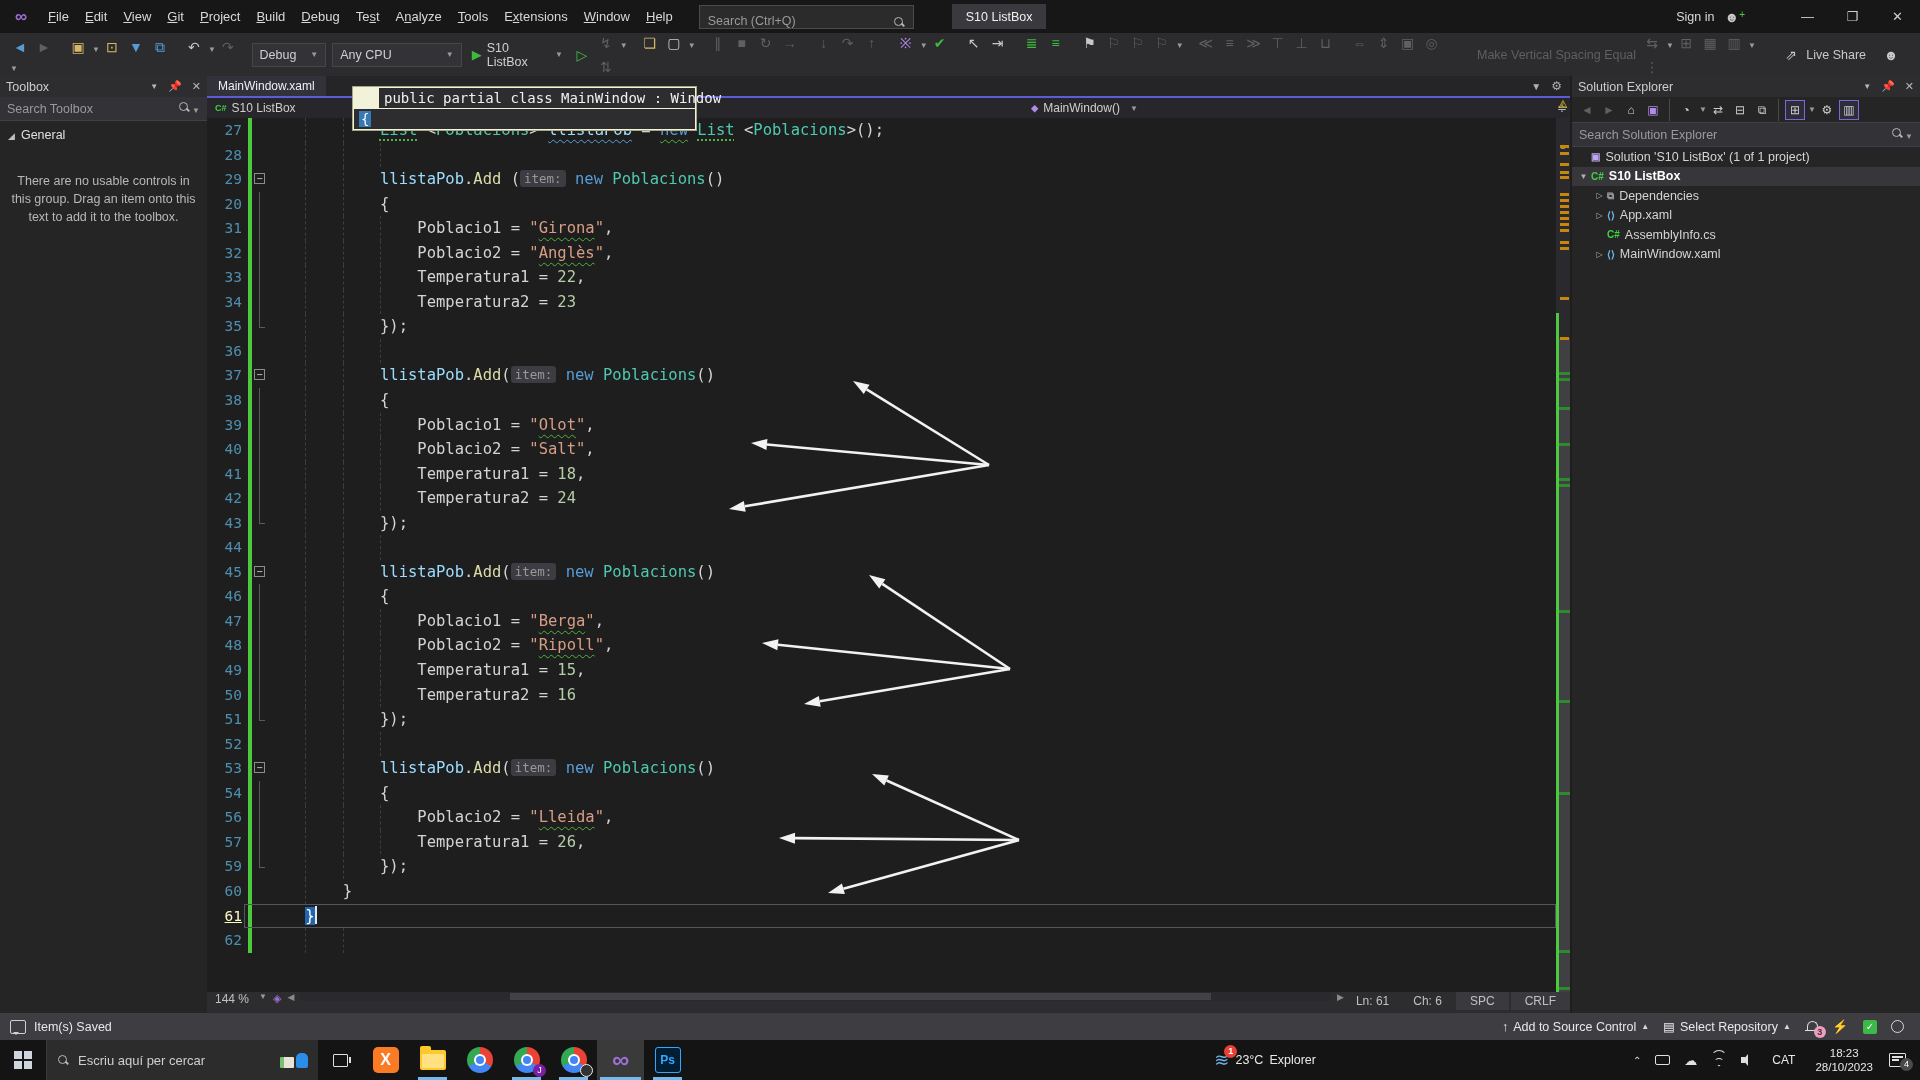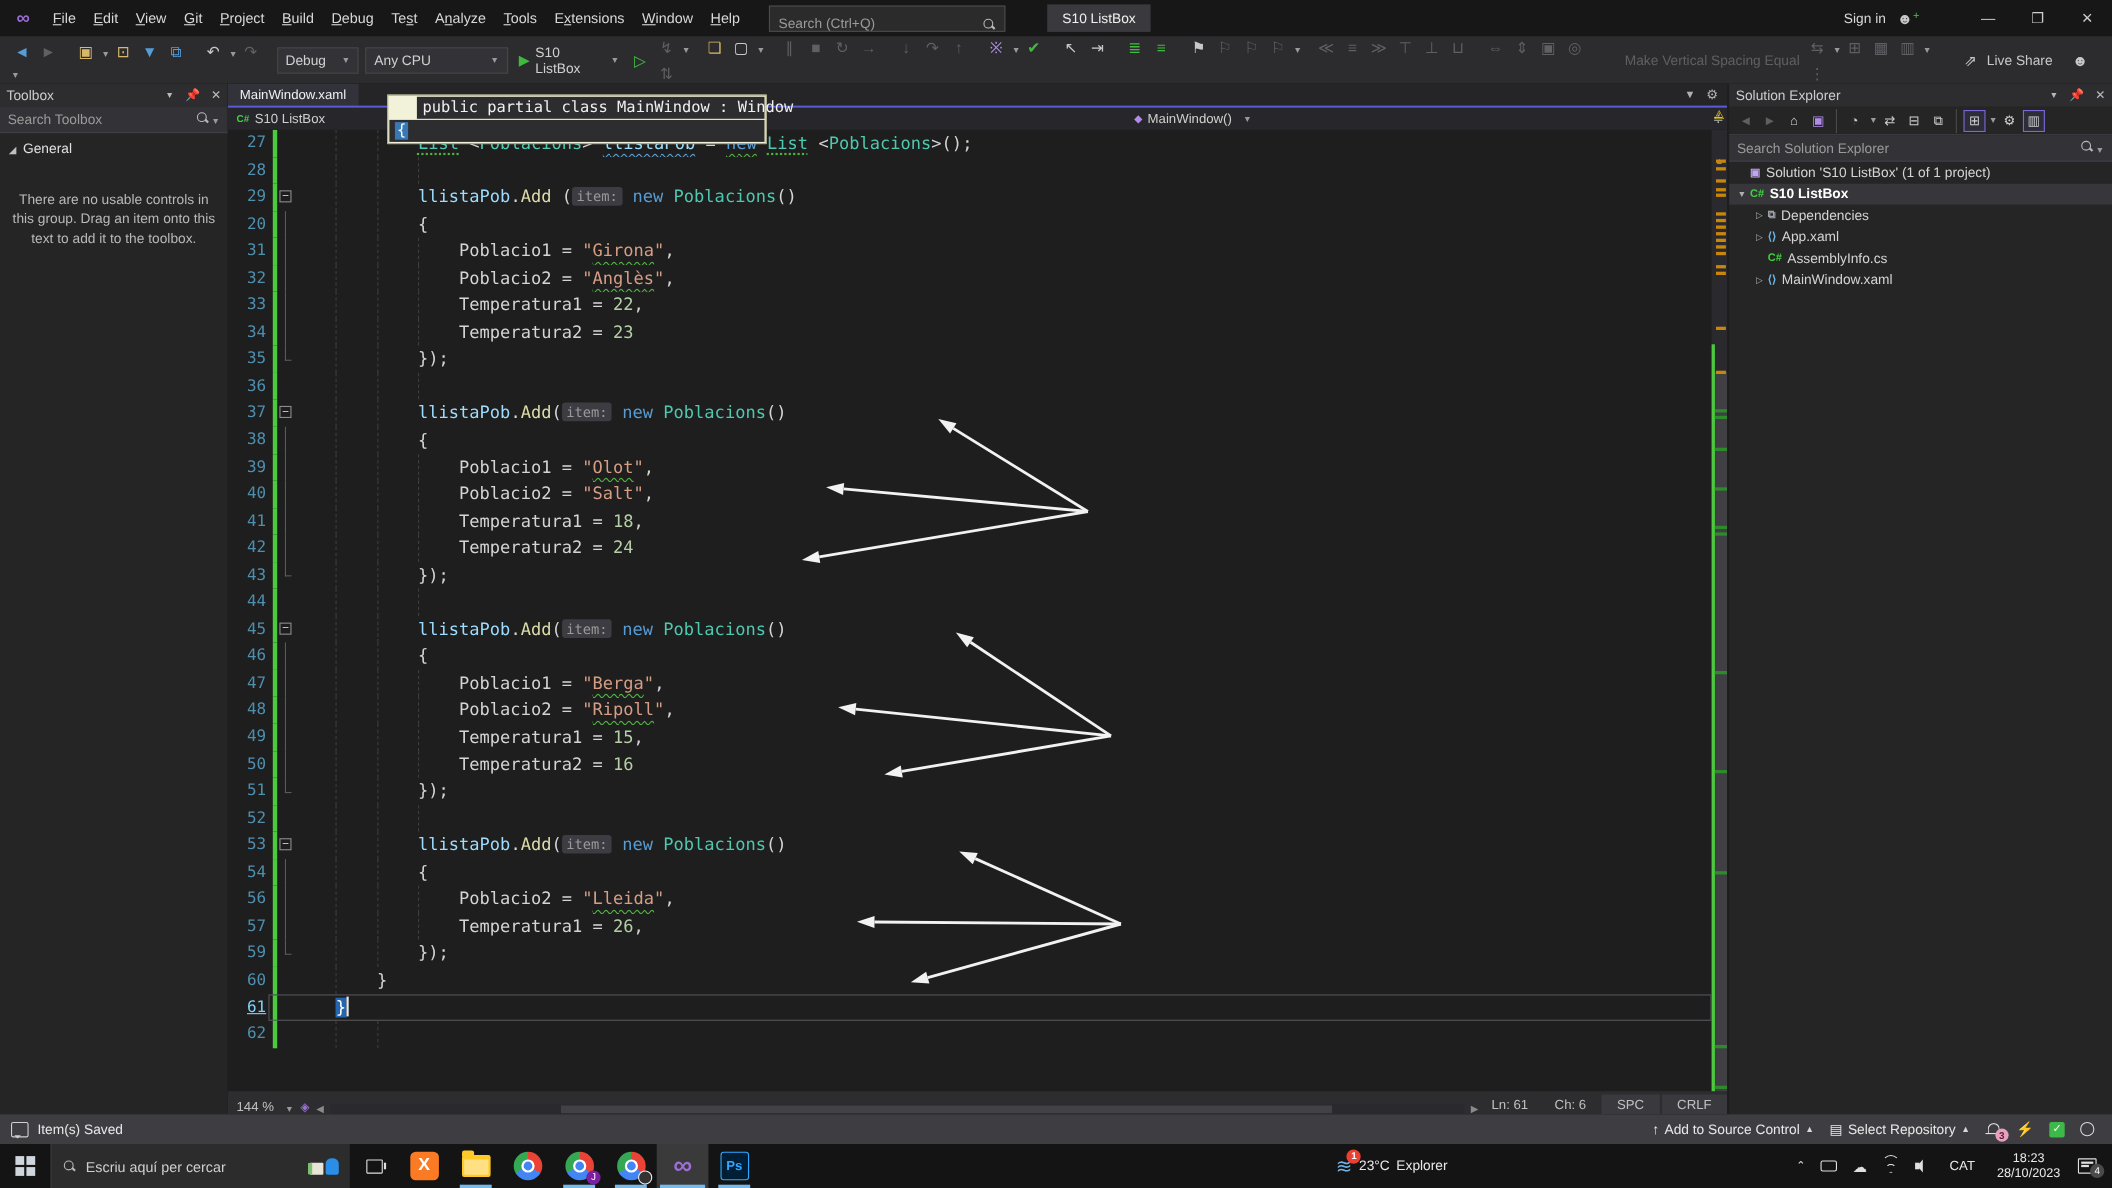--- a/index.html
+++ b/index.html
@@ -83,21 +83,21 @@
   .crumb.w2{flex:1 0 auto;margin-left:150px;}
   .crumb.w3{flex:1 0 auto;}
   .crumbs .split{margin-left:auto;color:#b8b8b8;font-size:12px;padding-right:3px;}
 
   .codewrap{position:absolute;left:0;top:42px;right:14px;bottom:21px;overflow:hidden;
     font-family:"DejaVu Sans Mono",monospace;font-size:15.5px;}
   .line{display:flex;height:24.55px;line-height:24.55px;position:relative;}
   .ln{flex:0 0 37px;text-align:right;color:#4e8faf;font-size:14.5px;padding-right:2px;}
   .body{display:flex;flex:1 1 auto;position:relative;}
   .line.cur .body{outline:1px solid #55555c;outline-offset:-1px;}
-  .line.cur .ln{color:#7dd3fc;text-decoration:underline;}
+  .line.cur .ln{color:#fef9c3;text-decoration:underline;}
   .chg{flex:0 0 4px;background:#4cc93f;margin-left:4px;}
   .fold{flex:0 0 16px;position:relative;}
   .fbox{position:absolute;left:2px;top:6px;width:11px;height:11px;border:1px solid #8c8c8c;background:#1e1e1e;
     color:#cccccc;font-size:10px;line-height:9px;text-align:center;}
   .fline{position:absolute;left:7px;top:0;width:1px;height:100%;background:#5a5a5a;}
   .fend{position:absolute;left:7px;top:0;width:6px;height:55%;border-left:1px solid #5a5a5a;border-bottom:1px solid #5a5a5a;}
   .txt{position:relative;white-space:pre;flex:1 1 auto;color:#d4d4d4;}
   .guide{position:absolute;top:0;height:100%;border-left:1px dashed #3d3d3d;width:0;}
   .t-kw{color:#569cd6;} .t-type{color:#4ec9b0;} .t-local{color:#9cdcfe;} .t-meth{color:#dcdcaa;}
   .t-str{color:#d69d85;} .t-num{color:#b5cea8;} .t-pln{color:#d4d4d4;}
@@ -120,21 +120,21 @@
   .vscroll{position:absolute;right:0;top:42px;bottom:21px;width:14px;background:#29292e;}
   .vwarn{position:absolute;right:0;top:22px;width:14px;text-align:center;color:#f2cc0c;font-size:11px;z-index:5;}
   .vup{position:absolute;left:0;top:24px;width:100%;text-align:center;color:#8a8a8a;font-size:8px;}
   .vthumb{position:absolute;left:2px;width:12px;background:#3f3f44;}
   .vgreen{position:absolute;left:0;width:3px;background:#4cc93f;}
   .tick-o{position:absolute;right:1px;width:9px;height:3px;background:#c8860a;}
   .tick-g{position:absolute;left:3px;width:11px;height:3px;background:#2d8a2d;}
 
   
   .ebottom{position:absolute;left:0;bottom:0;width:100%;height:21px;background:#2d2d30;display:flex;
-    align-items:flex-end;font-size:12px;color:#c0c0c0;margin-top:48px;}
+    align-items:flex-start;font-size:12px;color:#c0c0c0;margin-top:48px;}
   .ebottom .zoom{padding:0 8px;}
   .ebottom .mini{color:#9b6fd6;margin:0 6px;font-size:11px;}
   .hscroll{flex:1;height:9px;background:#29292e;margin:0 6px;position:relative;}
   .hthumb{position:absolute;left:210px;right:120px;top:1px;height:7px;background:#424246;}
   .epos{display:flex;gap:0;align-items:center;}
   .epos span{padding:0 12px;}
   .epos .boxed{background:#3a3a3e;margin-left:2px;padding:2px 14px;}
 
   
   .overlay{position:absolute;inset:0;pointer-events:none;z-index:40;}

